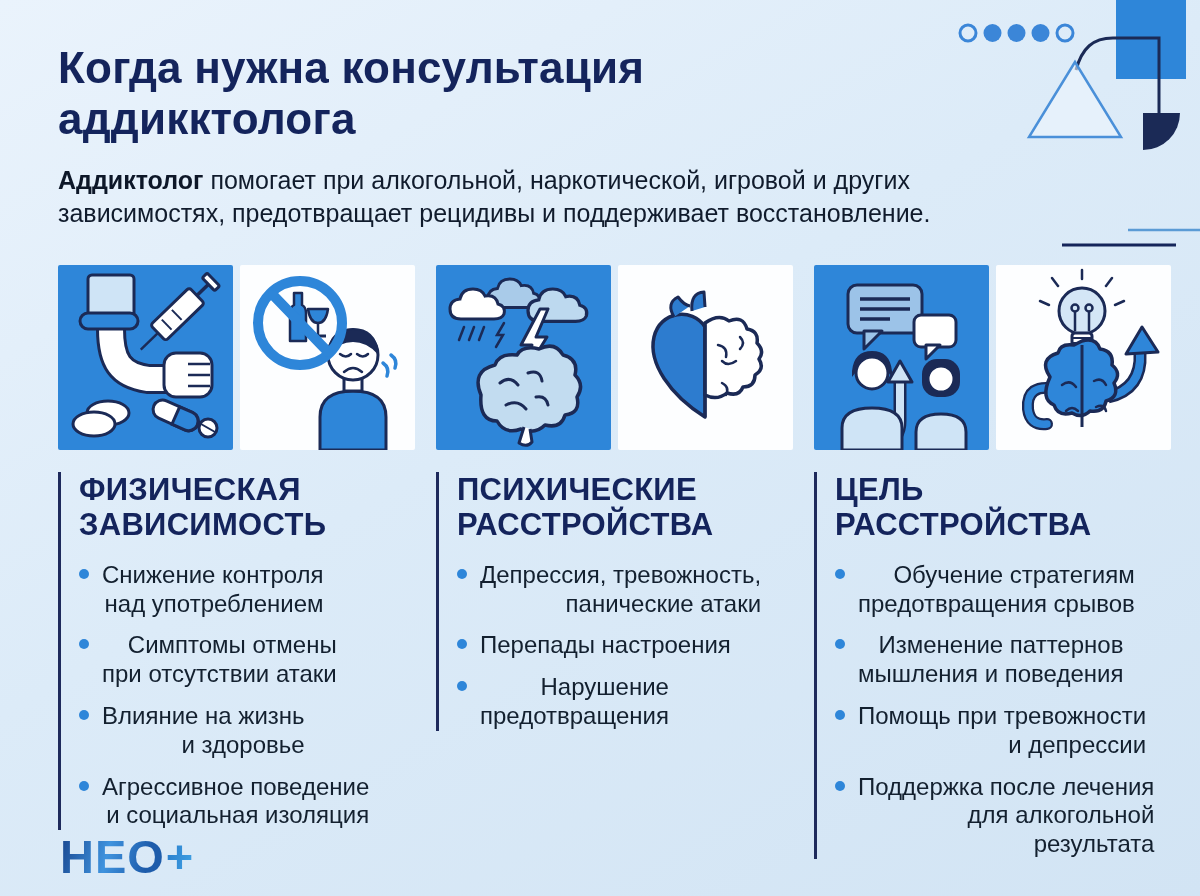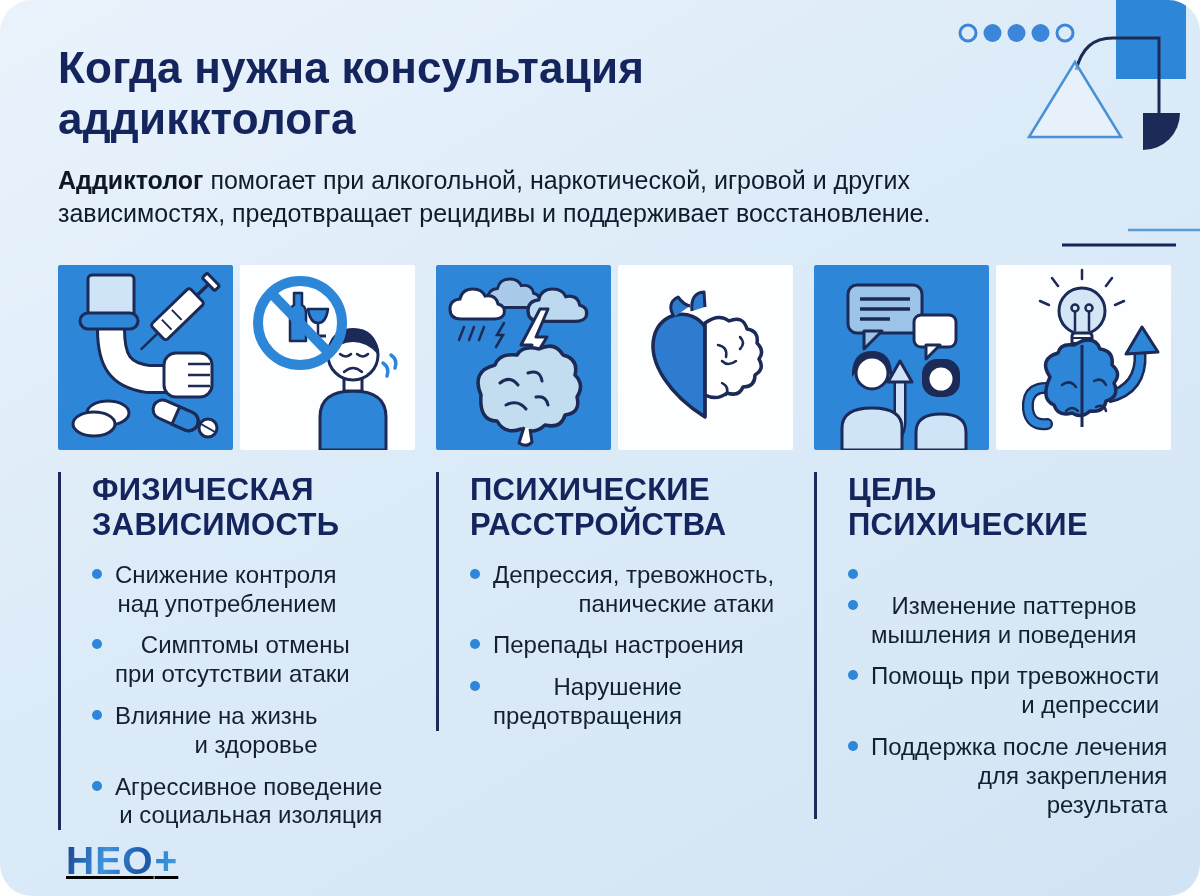--- a/index.html
+++ b/index.html
@@ -4,56 +4,54 @@
 <style>
   html,body{margin:0;padding:0;}
   .page{
     position:relative;
     width:1200px;height:896px;
     background:linear-gradient(150deg,#eaf3fc 0%,#dcebf8 45%,#d2e4f4 100%);
     font-family:"Liberation Sans",sans-serif;
     overflow:hidden;
     box-sizing:border-box;
     padding:42px 38px 0 58px;
-    border-radius:32px;
   }
   .title{
     margin:0 0 20px 0;
     font-size:44px;line-height:1.16;font-weight:800;
     color:#14245c;letter-spacing:.2px;white-space:pre-line;
   }
   .intro{
     margin:12px 0 36px 0;
     font-size:25px;line-height:1.3;color:#101b2c;
     max-width:1050px;white-space:pre-line;
   }
   .intro b{color:#0d1728;}
   .decor{position:absolute;top:0;right:0;width:300px;height:260px;pointer-events:none;}
   .columns{display:flex;gap:21px;align-items:flex-start;}
   .column{flex:0 0 357px;width:357px;}
   .tiles{display:flex;gap:7px;margin-bottom:22px;}
   .tile{width:175px;height:185px;overflow:hidden;border-radius:2px;}
   .tile.blue{background:#2e86d9;}
   .tile.white{background:#fdfeff;}
   .tile svg{display:block;width:175px;height:185px;}
-  .textblock{border-left:3px solid #1e2a5c;padding-left:31px;}
+  .textblock{border-left:3px solid #1e2a5c;padding-left:18px;}
   .col-heading{
     margin:0 0 18px 0;
     font-size:31px;line-height:1.14;font-weight:800;
     color:#14245c;letter-spacing:.3px;white-space:pre-line;
   }
   ul.bullets{list-style:none;margin:0;padding:0;display:flex;flex-direction:column;gap:13px;}
   .bullet{display:flex;gap:13px;font-size:24px;line-height:1.2;color:#13202f;}
   .dot{flex:0 0 10px;width:10px;height:10px;border-radius:50%;background:#2e86d9;margin-top:8px;}
   .bullet-text{white-space:pre-line;text-align:right;}
   .logo{
-    position:absolute;left:66px;bottom:16px;
-    font-size:39px;font-weight:900;letter-spacing:1px;line-height:1;
+    position:absolute;left:60px;bottom:16px;
+    font-size:47px;font-weight:900;letter-spacing:1px;line-height:1;
     font-family:"Liberation Sans",sans-serif;
-    text-decoration:underline;
   }
   .logo .neo{
     background:linear-gradient(105deg,#17438c 0%,#3f93de 45%,#1d5cab 80%);
     -webkit-background-clip:text;background-clip:text;color:transparent;
   }
   .logo .plus{
     background:linear-gradient(105deg,#2577c8,#45a8e8);
     -webkit-background-clip:text;background-clip:text;color:transparent;
     margin-left:1px;
   }
@@ -263,39 +261,41 @@
             <path d="M112,132 q34,-8 32,-44" fill="none" stroke="#2e86d9" stroke-width="8"></path>
             <polygon points="146,62 130,89 162,87" fill="#2e86d9" stroke="#1b2a56" stroke-width="3" stroke-linejoin="round"></polygon>
             <path d="M54,112 q-12,-18 8,-24 q2,-10 16,-8 l8,-4 q14,-4 18,8 q14,2 12,16 q10,8 2,18 q6,14 -8,18 q-2,12 -16,10 q-8,8 -18,2 q-14,4 -18,-8 q-14,-6 -4,-28 z" fill="#2e86d9" stroke="#1b2a56" stroke-width="3.5" stroke-linejoin="round"></path>
             <path d="M86,80 l0,82" stroke="#1b2a56" stroke-width="3"></path>
             <path d="M66,120 q8,-6 14,2 M98,116 q8,-4 12,4 M70,146 q6,-6 12,0 M100,142 q8,-4 10,4" stroke="#1b2a56" stroke-width="2.5" fill="none" stroke-linecap="round"></path>
           </svg>
         </div>
       </div>
       <div class="textblock">
         <h2 class="col-heading">ЦЕЛЬ
-ПСИХИЧЕСКИЕ</h2>
+РАССТРОЙСТВА</h2>
         <ul class="bullets">
           <li class="bullet">
               <span class="dot"></span>
+              <span class="bullet-text">Обучение стратегиям
+предотвращения срывов</span>
             </li>
           <li class="bullet">
               <span class="dot"></span>
               <span class="bullet-text">Изменение паттернов
 мышления и поведения</span>
             </li>
           <li class="bullet">
               <span class="dot"></span>
               <span class="bullet-text">Помощь при тревожности
 и депрессии</span>
             </li>
           <li class="bullet">
               <span class="dot"></span>
               <span class="bullet-text">Поддержка после лечения
-для закрепления
+для алкогольной
 результата</span>
             </li>
         </ul>
       </div>
     </section>
 
   </div>
 
   <div class="logo">
     <span class="neo">НЕО</span><span class="plus">+</span>

